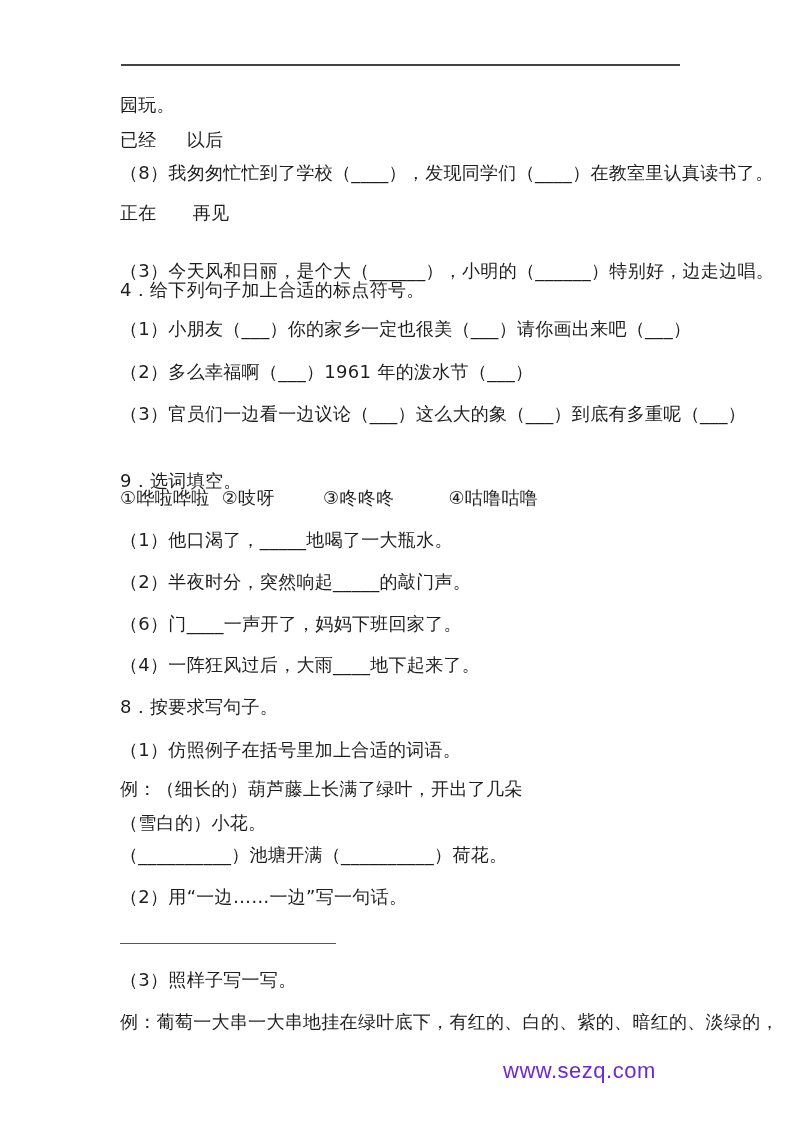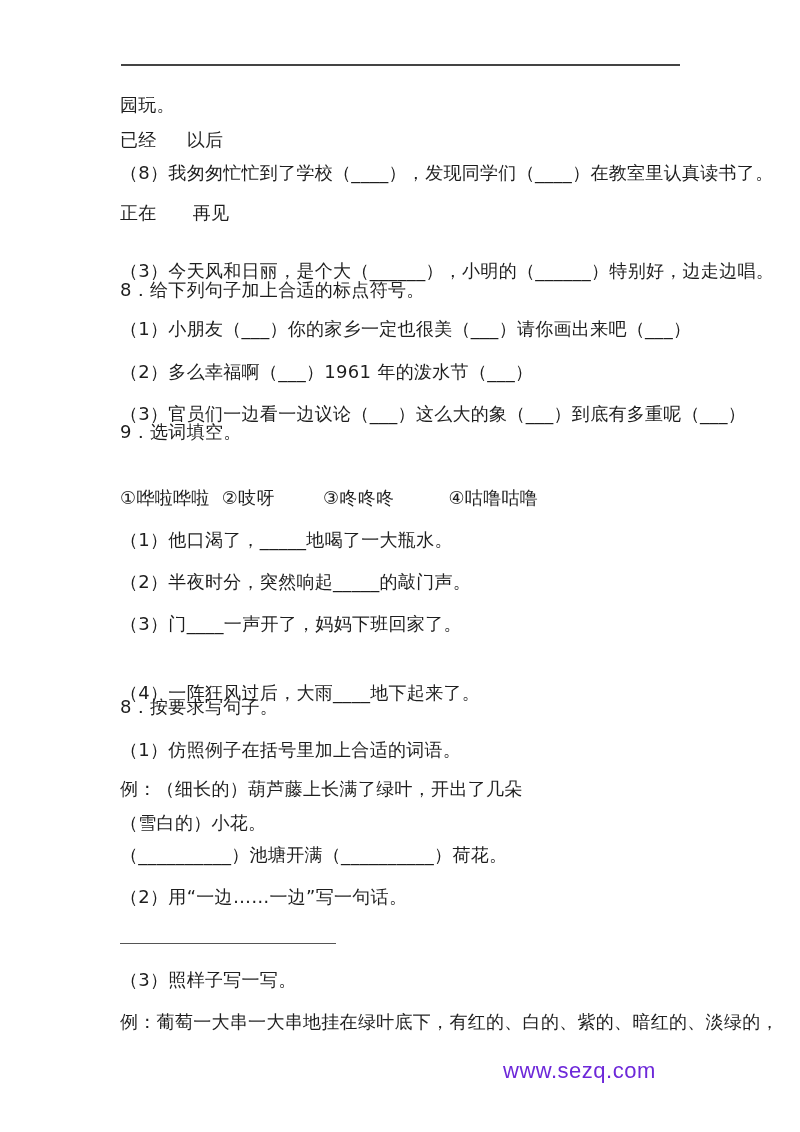--- a/index.html
+++ b/index.html
@@ -15,30 +15,30 @@
 <body>
 
 <div class="rule"></div>
 
 <div id="lines">
     <div class="line" style="top: 95px;">园玩。</div>
     <div class="line" style="top: 130px;">已经     以后</div>
     <div class="line" style="top: 163px;">（8）我匆匆忙忙到了学校（____），发现同学们（____）在教室里认真读书了。</div>
     <div class="line" style="top: 203px;">正在      再见</div>
     <div class="line" style="top: 237px; margin-top: 24px;">（3）今天风和日丽，是个大（______），小明的（______）特别好，边走边唱。</div>
-    <div class="line" style="top: 280px;">8．给下列句子加上合适的标点符号。</div>
+    <div class="line" style="top: 280px;">4．给下列句子加上合适的标点符号。</div>
     <div class="line" style="top: 319px;">（1）小朋友（___）你的家乡一定也很美（___）请你画出来吧（___）</div>
     <div class="line" style="top: 362px;">（2）多么幸福啊（___）1961 年的泼水节（___）</div>
     <div class="line" style="top: 404px;">（3）官员们一边看一边议论（___）这么大的象（___）到底有多重呢（___）</div>
-    <div class="line" style="top: 422px;">9．选词填空。</div>
+    <div class="line" style="top: 471px;">9．选词填空。</div>
     <div class="line" style="top: 488px;">①哗啦哗啦  ②吱呀        ③咚咚咚         ④咕噜咕噜</div>
     <div class="line" style="top: 530px;">（1）他口渴了，_____地喝了一大瓶水。</div>
     <div class="line" style="top: 572px;">（2）半夜时分，突然响起_____的敲门声。</div>
-    <div class="line" style="top: 614px;">（3）门____一声开了，妈妈下班回家了。</div>
-    <div class="line" style="top: 683px;">（4）一阵狂风过后，大雨____地下起来了。</div>
+    <div class="line" style="top: 614px;">（6）门____一声开了，妈妈下班回家了。</div>
+    <div class="line" style="top: 655px;">（4）一阵狂风过后，大雨____地下起来了。</div>
     <div class="line" style="top: 697px;">8．按要求写句子。</div>
     <div class="line" style="top: 740px;">（1）仿照例子在括号里加上合适的词语。</div>
     <div class="line" style="top: 779px;">例：（细长的）葫芦藤上长满了绿叶，开出了几朵</div>
     <div class="line" style="top: 813px;">（雪白的）小花。</div>
     <div class="line" style="top: 845px; text-align: right;">（__________）池塘开满（__________）荷花。</div>
     <div class="line" style="top: 887px;">（2）用“一边……一边”写一句话。</div>
     <div class="line" style="top: 970px;">（3）照样子写一写。</div>
     <div class="line" style="top: 1012px;">例：葡萄一大串一大串地挂在绿叶底下，有红的、白的、紫的、暗红的、淡绿的，</div>
   </div>
 

